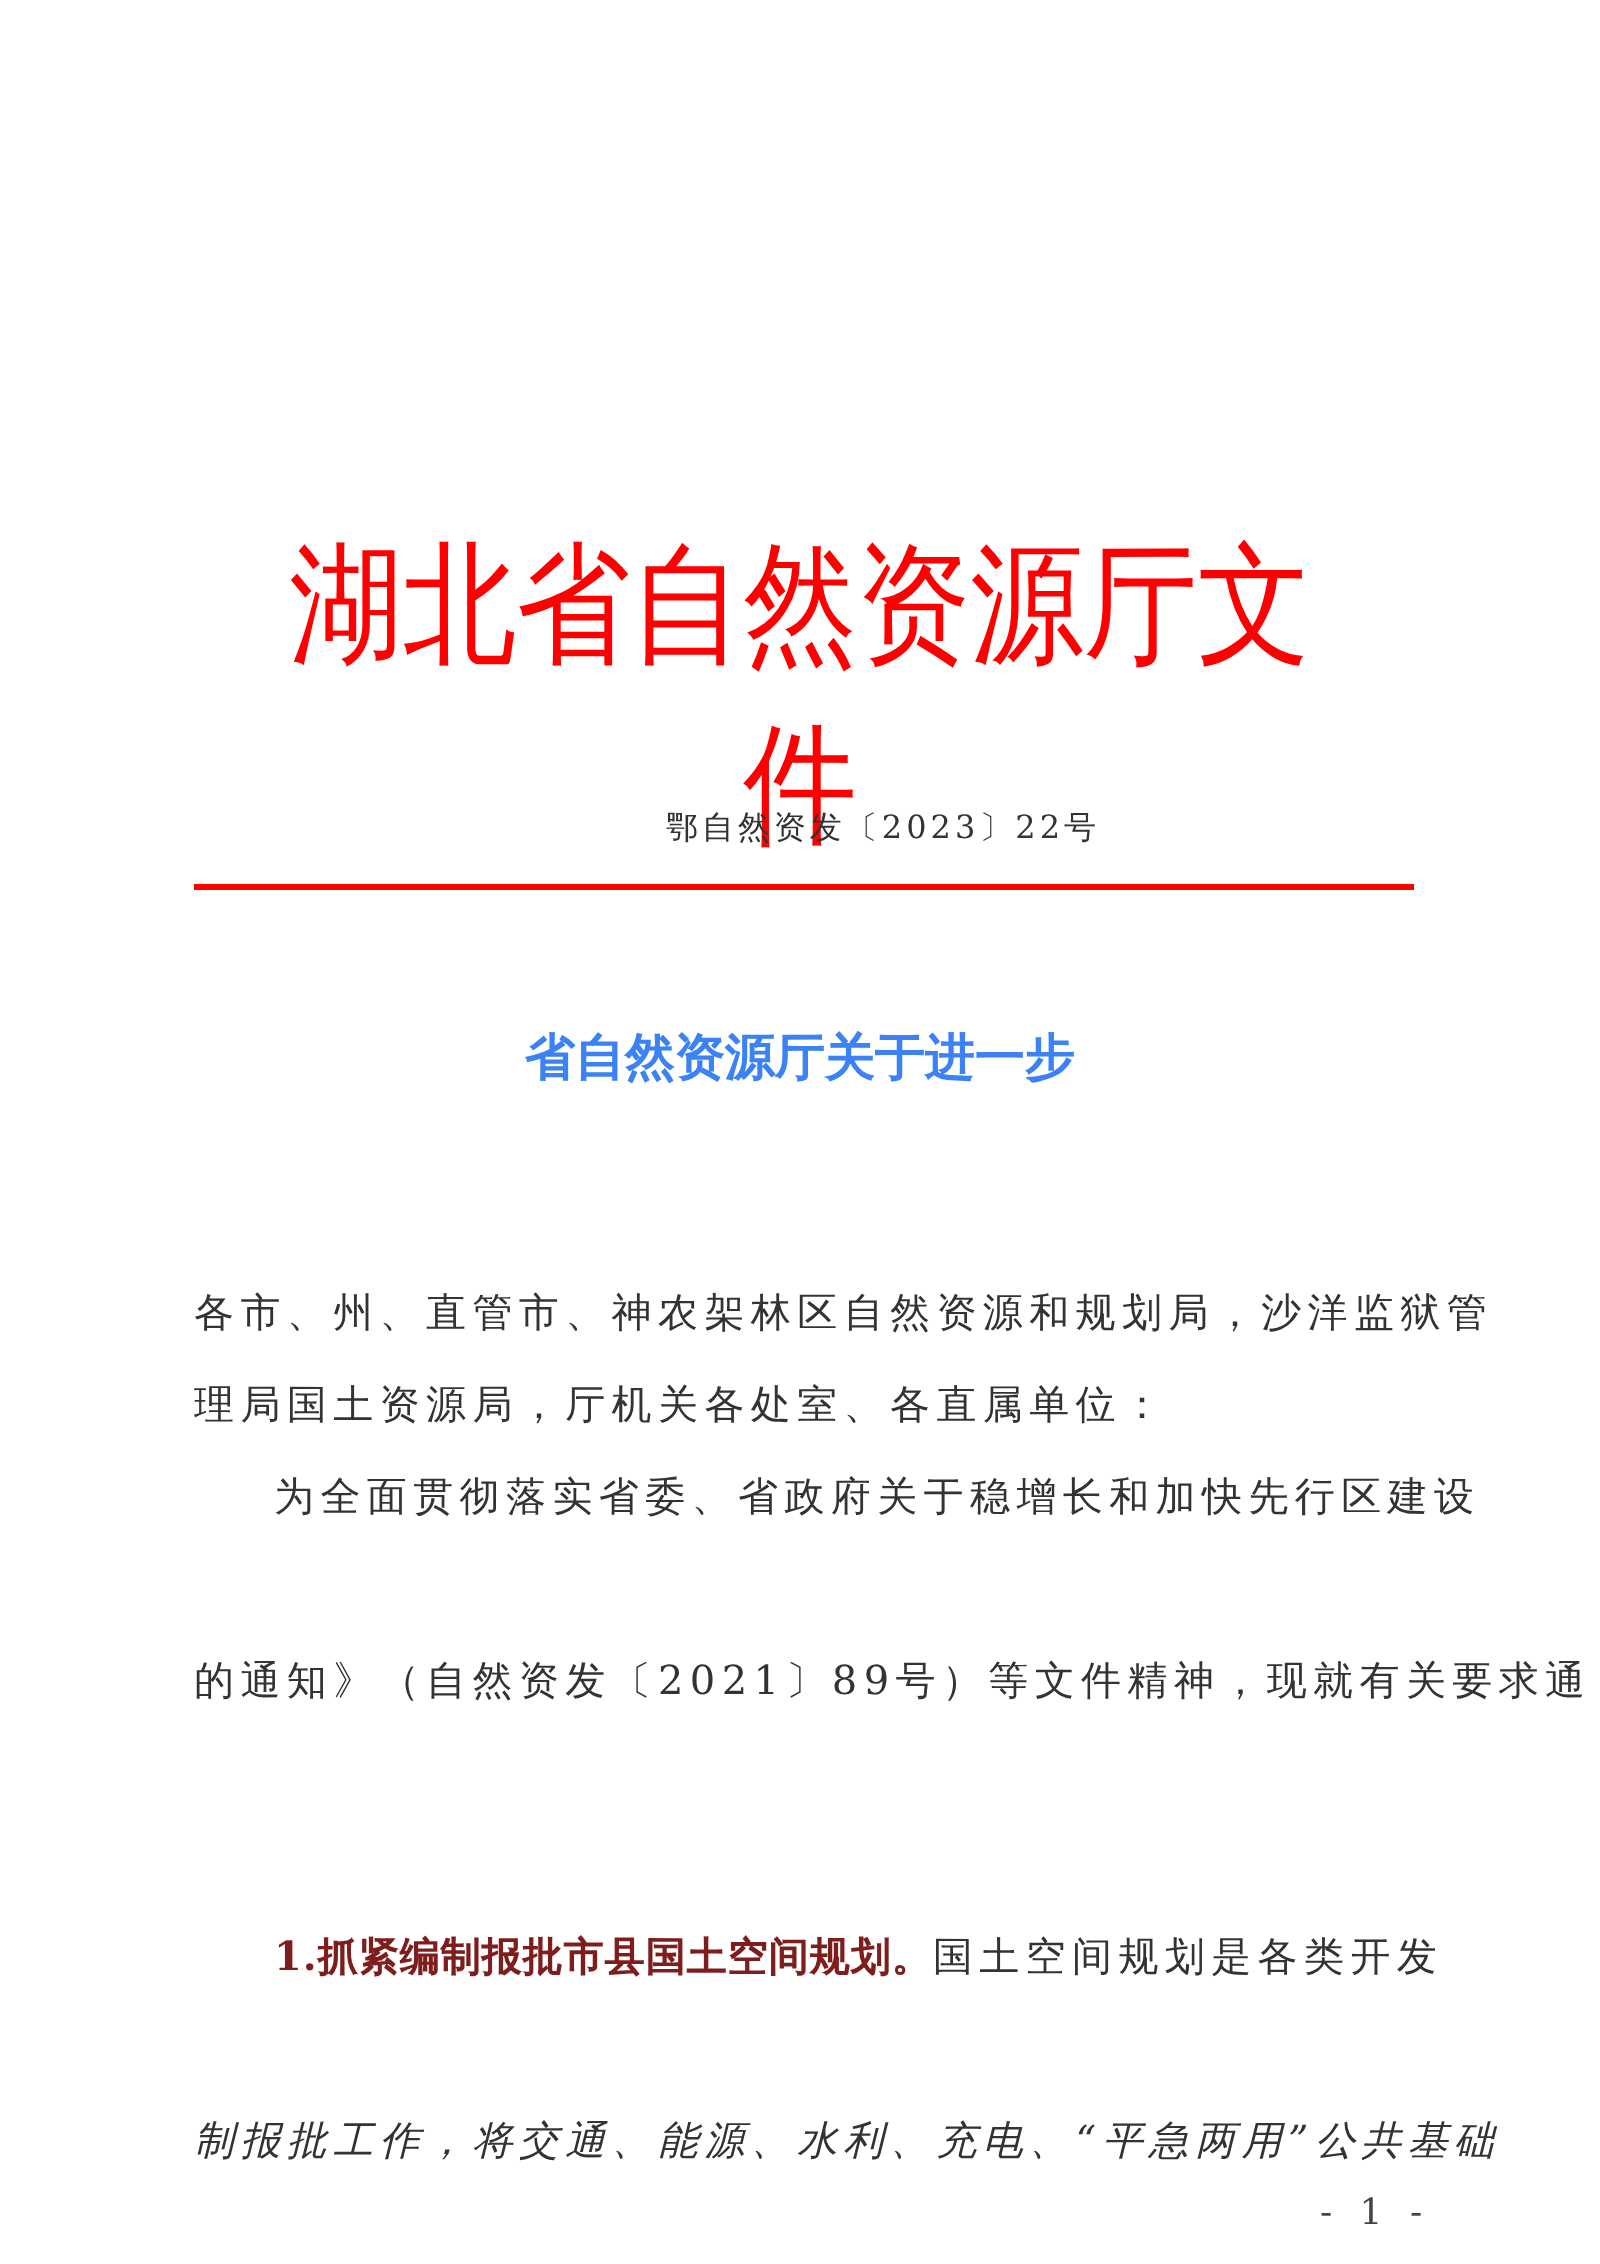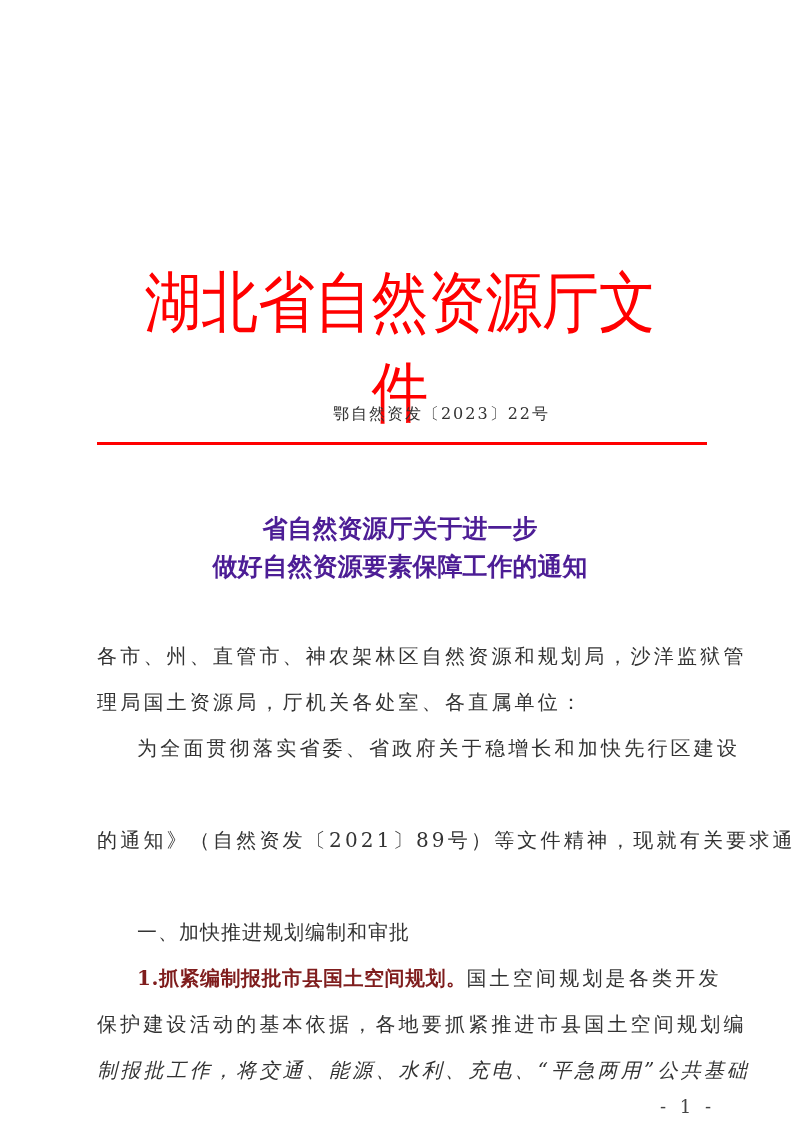--- a/index.html
+++ b/index.html
@@ -6,53 +6,50 @@
   body { width: 800px; height: 1132px; position: relative; overflow: hidden;
          font-family: "DejaVu Serif", "Liberation Serif", serif; color: #222; }
   .page { position: absolute; left: 0; top: 0; width: 800px; height: 1132px; }
   .red-header { position: absolute; left: 90px; top: 258px; width: 620px; text-align: center;
                 color: #ff0000; font-family: "DejaVu Serif", serif; font-size: 66px; font-weight: normal;
                 letter-spacing: 0px; line-height: 90px; transform: scaleX(0.86); transform-origin: center; }
   .doc-number { position: absolute; left: 250px; top: 404px; width: 300px; text-align: right;
                 font-size: 16px; color: #333; letter-spacing: 2px; }
   .red-rule { position: absolute; left: 97px; top: 442px; width: 610px; height: 3px; background: #ff0000; }
   .doc-title { position: absolute; left: 90px; top: 510px; width: 620px; text-align: center;
-               font-size: 25px; font-weight: bold; line-height: 38px; color: #4c1d95; }
+               font-size: 25px; font-weight: bold; line-height: 38px; color: #3b82f6; }
   .p-line { position: absolute; left: 97px; width: 620px; font-size: 20px; color: #333;
             white-space: nowrap; letter-spacing: 3.2px; }
   .indent { left: 137px; width: 580px; }
   .heading1 { font-family: "DejaVu Sans", sans-serif; font-weight: normal; letter-spacing: 1px; font-size: 20px; }
   .bold-lead { font-weight: bold; letter-spacing: 0.5px; color: #7f1d1d; }
   .page-num { position: absolute; left: 660px; top: 1050px; font-size: 18px; color: #444; letter-spacing: 4px; }
 </style>
 </head>
 <body>
 
 <div class="page">
 
   <div class="red-header">湖北省自然资源厅文件</div>
 
   <div class="doc-number">鄂自然资发〔2023〕22号</div>
 
   <div class="red-rule"></div>
 
   <div class="doc-title">
     <div>省自然资源厅关于进一步</div>
-    <div>做好自然资源要素保障工作的通知</div>
   </div>
 
   <div class="p-line" style="top:643px;">各市、州、直管市、神农架林区自然资源和规划局，沙洋监狱管</div>
   <div class="p-line" style="top:689px;">理局国土资源局，厅机关各处室、各直属单位：</div>
 
   <div class="p-line indent" style="top:735px;text-align:center;">为全面贯彻落实省委、省政府关于稳增长和加快先行区建设</div>
   <div class="p-line" style="top:827px;">的通知》（自然资发〔2021〕89号）等文件精神，现就有关要求通</div>
 
-  <div class="p-line indent heading1" style="top:919px;">一、加快推进规划编制和审批</div>
 
   <div class="p-line indent" style="top:965px;">
     <span class="bold-lead">1.抓紧编制报批市县国土空间规划。</span><span>国土空间规划是各类开发</span>
   </div>
-  <div class="p-line" style="top:1011px;">保护建设活动的基本依据，各地要抓紧推进市县国土空间规划编</div>
   <div class="p-line" style="top:1057px;font-style:italic;">制报批工作，将交通、能源、水利、充电、“平急两用”公共基础</div>
 
   <div class="page-num" style="top:1096px;">- 1 -</div>
 
 </div>
 
 </body></html>

